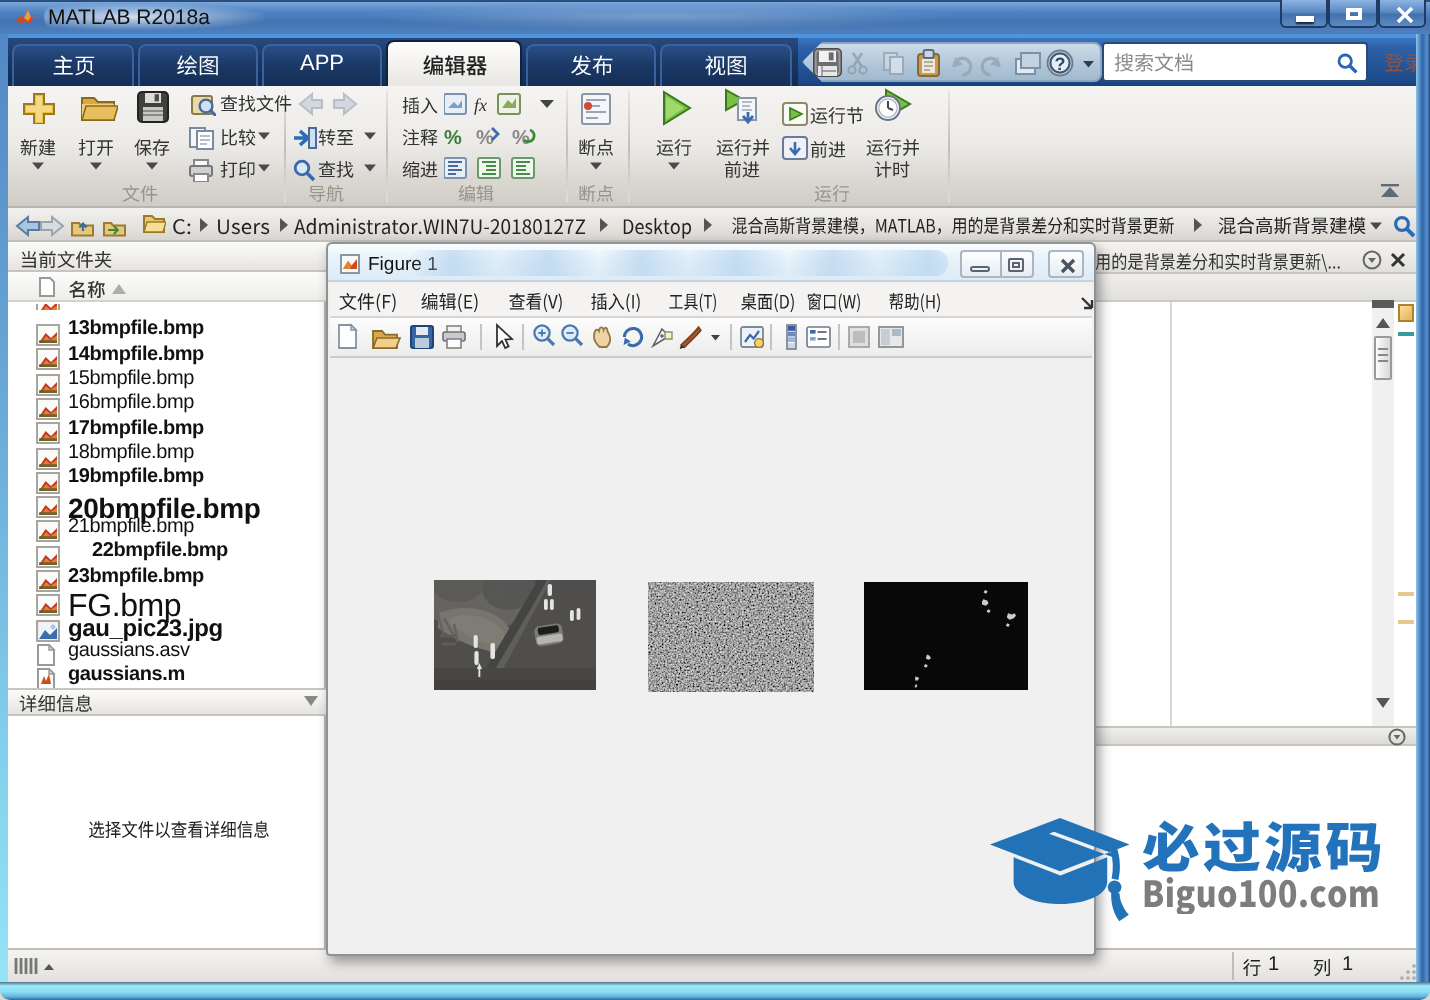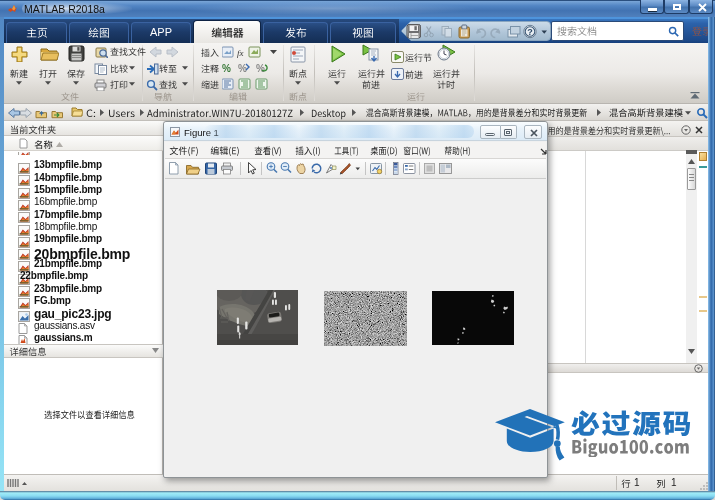--- a/index.html
+++ b/index.html
@@ -425,21 +425,21 @@
         <path d="M2.5 9.5 L5 6 L7.2 8 L10.5 5.8 V9.5 z" fill="#e8832a" opacity="0.95"></path>
         <path d="M1.5 9.5 h9 v-1.4 h-9 z" fill="#4a5a30" opacity="0.75"></path>
       </svg></div>
     <div class="abs" style="left:34px;top:171.6px;font-size:10px;color:#111;font-weight:bold;letter-spacing:-0.2px">14bmpfile.bmp</div>
     <div class="abs" style="left:18px;top:184.5px;width:14px;height:11px"><svg width="12" height="11" viewBox="0 0 12 11">
         <rect x="0.5" y="0.5" width="11" height="10" fill="#fbfbfa" stroke="#a8a5a0"></rect>
         <path d="M1.5 9.5 L4.8 4.5 L7.5 7 L10.5 4 V9.5 z" fill="#c03a28"></path>
         <path d="M2.5 9.5 L5 6 L7.2 8 L10.5 5.8 V9.5 z" fill="#e8832a" opacity="0.95"></path>
         <path d="M1.5 9.5 h9 v-1.4 h-9 z" fill="#4a5a30" opacity="0.75"></path>
       </svg></div>
-    <div class="abs" style="left:34px;top:184.0px;font-size:10px;color:#111;font-weight:bold;letter-spacing:-0.2px">15bmpfile.bmp</div>
+    <div class="abs" style="left:34px;top:184.0px;font-size:10px;color:#111;font-weight:normal;letter-spacing:-0.2px">15bmpfile.bmp</div>
     <div class="abs" style="left:18px;top:196.8px;width:14px;height:11px"><svg width="12" height="11" viewBox="0 0 12 11">
         <rect x="0.5" y="0.5" width="11" height="10" fill="#fbfbfa" stroke="#a8a5a0"></rect>
         <path d="M1.5 9.5 L4.8 4.5 L7.5 7 L10.5 4 V9.5 z" fill="#c03a28"></path>
         <path d="M2.5 9.5 L5 6 L7.2 8 L10.5 5.8 V9.5 z" fill="#e8832a" opacity="0.95"></path>
         <path d="M1.5 9.5 h9 v-1.4 h-9 z" fill="#4a5a30" opacity="0.75"></path>
       </svg></div>
     <div class="abs" style="left:34px;top:196.3px;font-size:10px;color:#111;font-weight:normal;letter-spacing:-0.2px">16bmpfile.bmp</div>
     <div class="abs" style="left:18px;top:209.1px;width:14px;height:11px"><svg width="12" height="11" viewBox="0 0 12 11">
         <rect x="0.5" y="0.5" width="11" height="10" fill="#fbfbfa" stroke="#a8a5a0"></rect>
         <path d="M1.5 9.5 L4.8 4.5 L7.5 7 L10.5 4 V9.5 z" fill="#c03a28"></path>
@@ -467,42 +467,42 @@
         <path d="M2.5 9.5 L5 6 L7.2 8 L10.5 5.8 V9.5 z" fill="#e8832a" opacity="0.95"></path>
         <path d="M1.5 9.5 h9 v-1.4 h-9 z" fill="#4a5a30" opacity="0.75"></path>
       </svg></div>
     <div class="abs" style="left:34px;top:245.6px;font-size:14px;color:#111;font-weight:bold;letter-spacing:-0.2px">20bmpfile.bmp</div>
     <div class="abs" style="left:18px;top:258.4px;width:14px;height:11px"><svg width="12" height="11" viewBox="0 0 12 11">
         <rect x="0.5" y="0.5" width="11" height="10" fill="#fbfbfa" stroke="#a8a5a0"></rect>
         <path d="M1.5 9.5 L4.8 4.5 L7.5 7 L10.5 4 V9.5 z" fill="#c03a28"></path>
         <path d="M2.5 9.5 L5 6 L7.2 8 L10.5 5.8 V9.5 z" fill="#e8832a" opacity="0.95"></path>
         <path d="M1.5 9.5 h9 v-1.4 h-9 z" fill="#4a5a30" opacity="0.75"></path>
       </svg></div>
-    <div class="abs" style="left:34px;top:257.9px;font-size:10px;color:#111;font-weight:bold;letter-spacing:-0.2px">21bmpfile.bmp</div>
+    <div class="abs" style="left:34px;top:257.9px;font-size:10px;color:#111;font-weight:normal;letter-spacing:-0.2px">21bmpfile.bmp</div>
     <div class="abs" style="left:18px;top:270.8px;width:14px;height:11px"><svg width="12" height="11" viewBox="0 0 12 11">
         <rect x="0.5" y="0.5" width="11" height="10" fill="#fbfbfa" stroke="#a8a5a0"></rect>
         <path d="M1.5 9.5 L4.8 4.5 L7.5 7 L10.5 4 V9.5 z" fill="#c03a28"></path>
         <path d="M2.5 9.5 L5 6 L7.2 8 L10.5 5.8 V9.5 z" fill="#e8832a" opacity="0.95"></path>
         <path d="M1.5 9.5 h9 v-1.4 h-9 z" fill="#4a5a30" opacity="0.75"></path>
       </svg></div>
-    <div class="abs" style="left:20px;top:270.3px;font-size:10px;color:#111;font-weight:bold;letter-spacing:-0.2px">22bmpfile.bmp</div>
+    <div class="abs" style="left:46px;top:270.3px;font-size:10px;color:#111;font-weight:bold;letter-spacing:-0.2px">22bmpfile.bmp</div>
     <div class="abs" style="left:18px;top:283.1px;width:14px;height:11px"><svg width="12" height="11" viewBox="0 0 12 11">
         <rect x="0.5" y="0.5" width="11" height="10" fill="#fbfbfa" stroke="#a8a5a0"></rect>
         <path d="M1.5 9.5 L4.8 4.5 L7.5 7 L10.5 4 V9.5 z" fill="#c03a28"></path>
         <path d="M2.5 9.5 L5 6 L7.2 8 L10.5 5.8 V9.5 z" fill="#e8832a" opacity="0.95"></path>
         <path d="M1.5 9.5 h9 v-1.4 h-9 z" fill="#4a5a30" opacity="0.75"></path>
       </svg></div>
     <div class="abs" style="left:34px;top:282.6px;font-size:10px;color:#111;font-weight:bold;letter-spacing:-0.2px">23bmpfile.bmp</div>
     <div class="abs" style="left:18px;top:295.4px;width:14px;height:11px"><svg width="12" height="11" viewBox="0 0 12 11">
         <rect x="0.5" y="0.5" width="11" height="10" fill="#fbfbfa" stroke="#a8a5a0"></rect>
         <path d="M1.5 9.5 L4.8 4.5 L7.5 7 L10.5 4 V9.5 z" fill="#c03a28"></path>
         <path d="M2.5 9.5 L5 6 L7.2 8 L10.5 5.8 V9.5 z" fill="#e8832a" opacity="0.95"></path>
         <path d="M1.5 9.5 h9 v-1.4 h-9 z" fill="#4a5a30" opacity="0.75"></path>
       </svg></div>
-    <div class="abs" style="left:34px;top:294.9px;font-size:10px;color:#111;font-weight:bold;letter-spacing:-0.2px">FG.bmp</div>
+    <div class="abs" style="left:34px;top:294.9px;font-size:16px;color:#111;font-weight:normal;letter-spacing:-0.2px">FG.bmp</div>
     <div class="abs" style="left:18px;top:307.8px;width:14px;height:11px"><svg width="12" height="11" viewBox="0 0 12 11">
         <rect x="0.5" y="0.5" width="11" height="10" fill="#f0efed" stroke="#a8a5a0"></rect>
         <rect x="1.5" y="1.5" width="9" height="8" fill="#eef4fa"></rect>
         <path d="M1.5 9.5 L4.5 5 L7 7.5 L10.5 4 V9.5 z" fill="#3a6eaa"></path>
         <circle cx="8.5" cy="3.5" r="1.2" fill="#a8c8e8"></circle>
       </svg></div>
     <div class="abs" style="left:34px;top:307.3px;font-size:12px;color:#111;font-weight:bold;letter-spacing:-0.2px">gau_pic23.jpg</div>
     <div class="abs" style="left:18px;top:320.1px;width:14px;height:11px"><svg width="10" height="11" viewBox="0 0 10 11">
         <path d="M1 0.5 h5.5 L9 3 v7.5 H1 z" fill="#fff" stroke="#999"></path>
         <path d="M6.5 0.5 L9 3 H6.5 z" fill="#e0e0e0" stroke="#999" stroke-width="0.7"></path>

